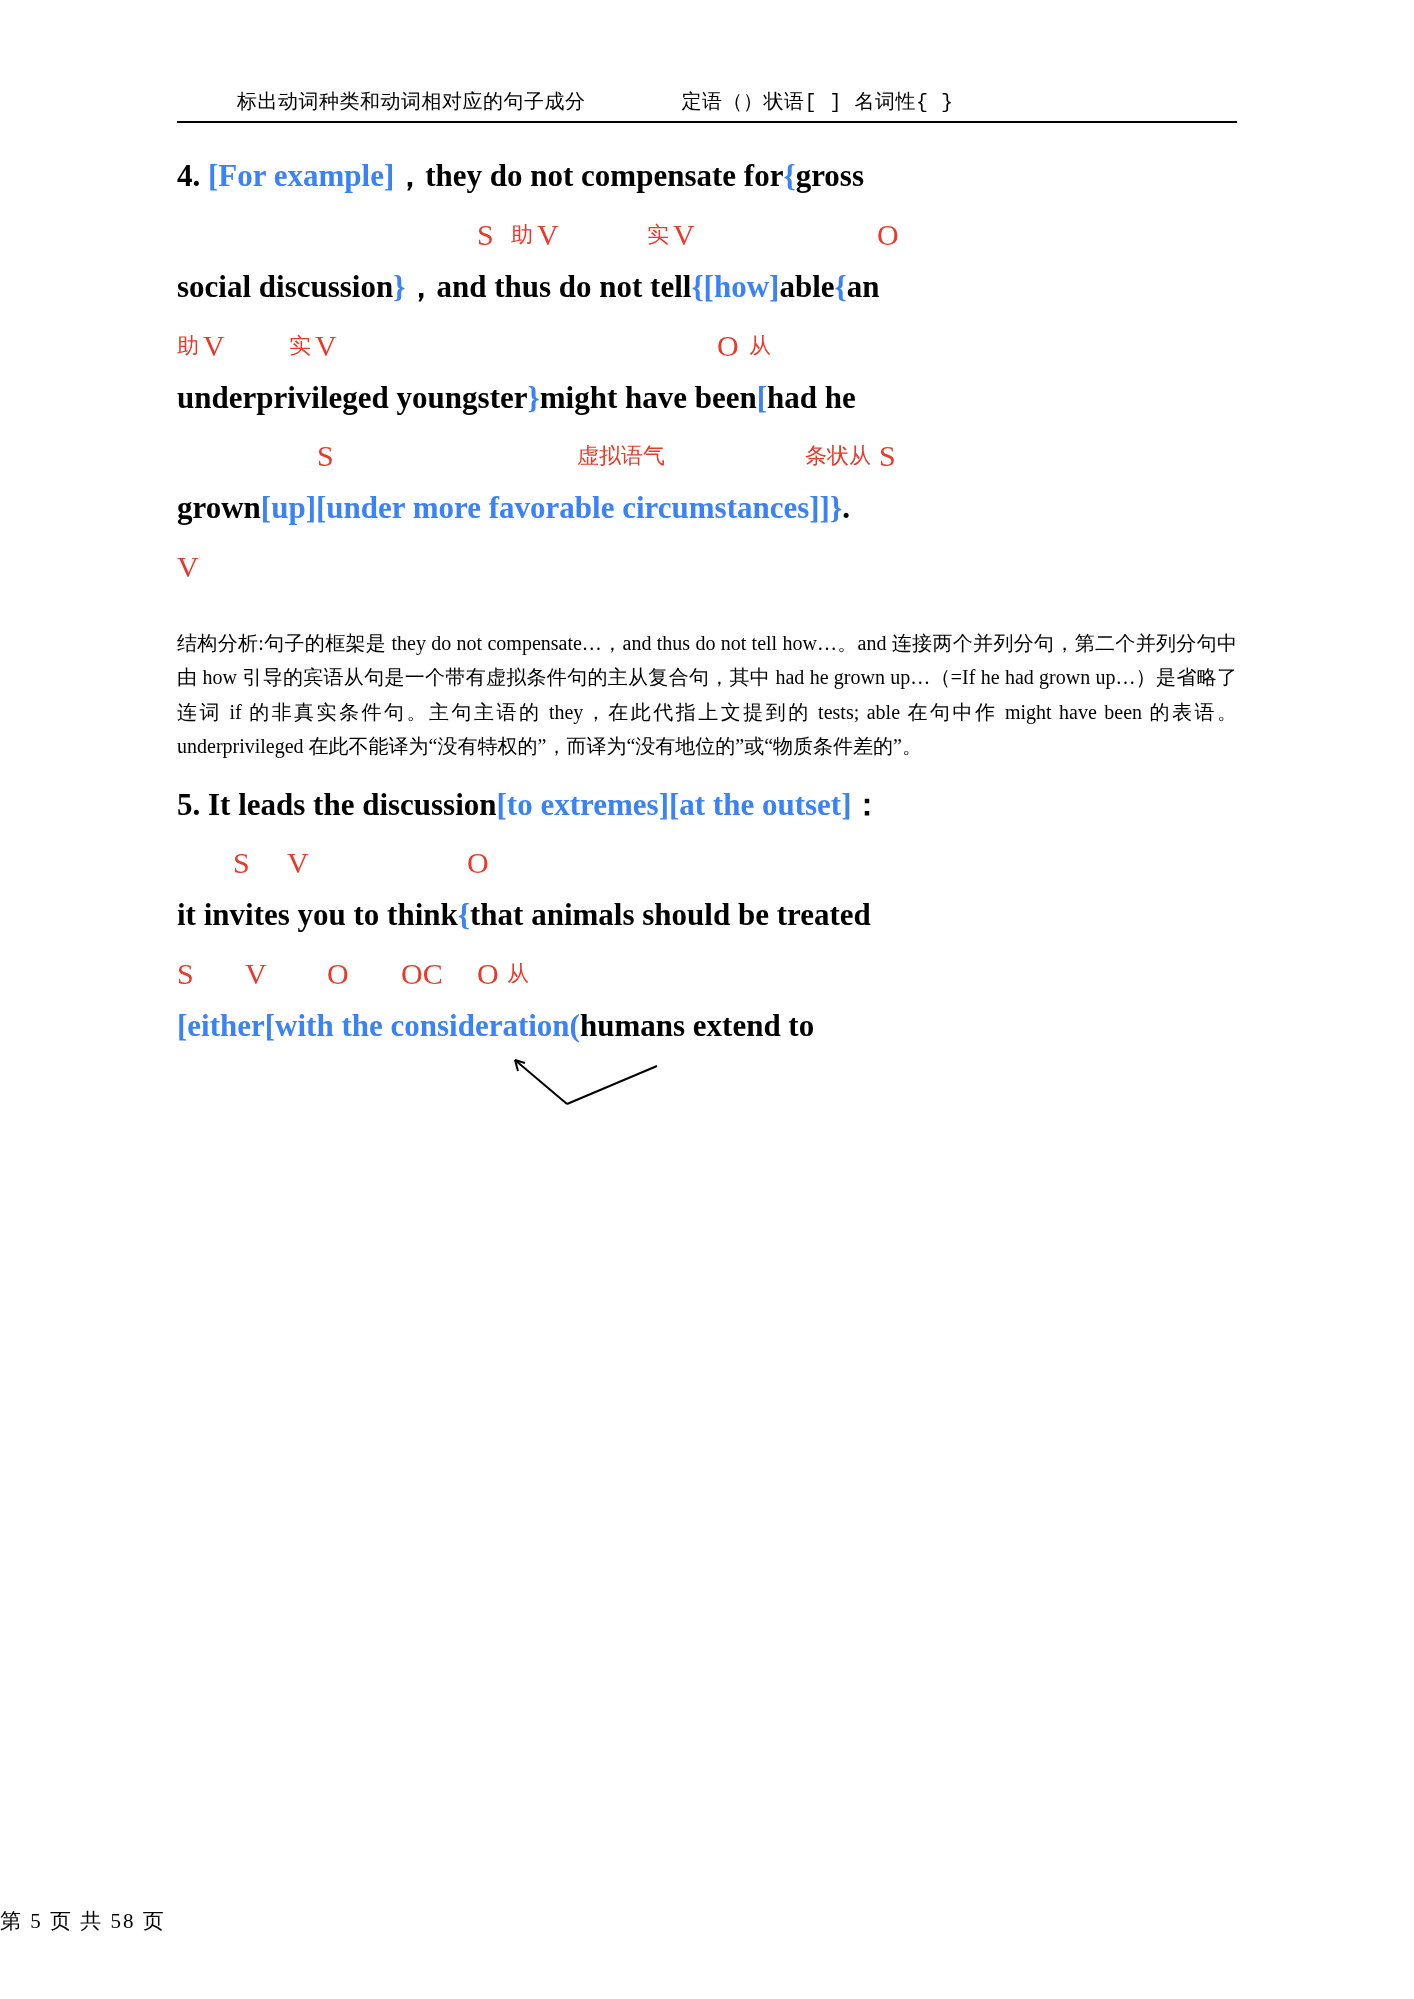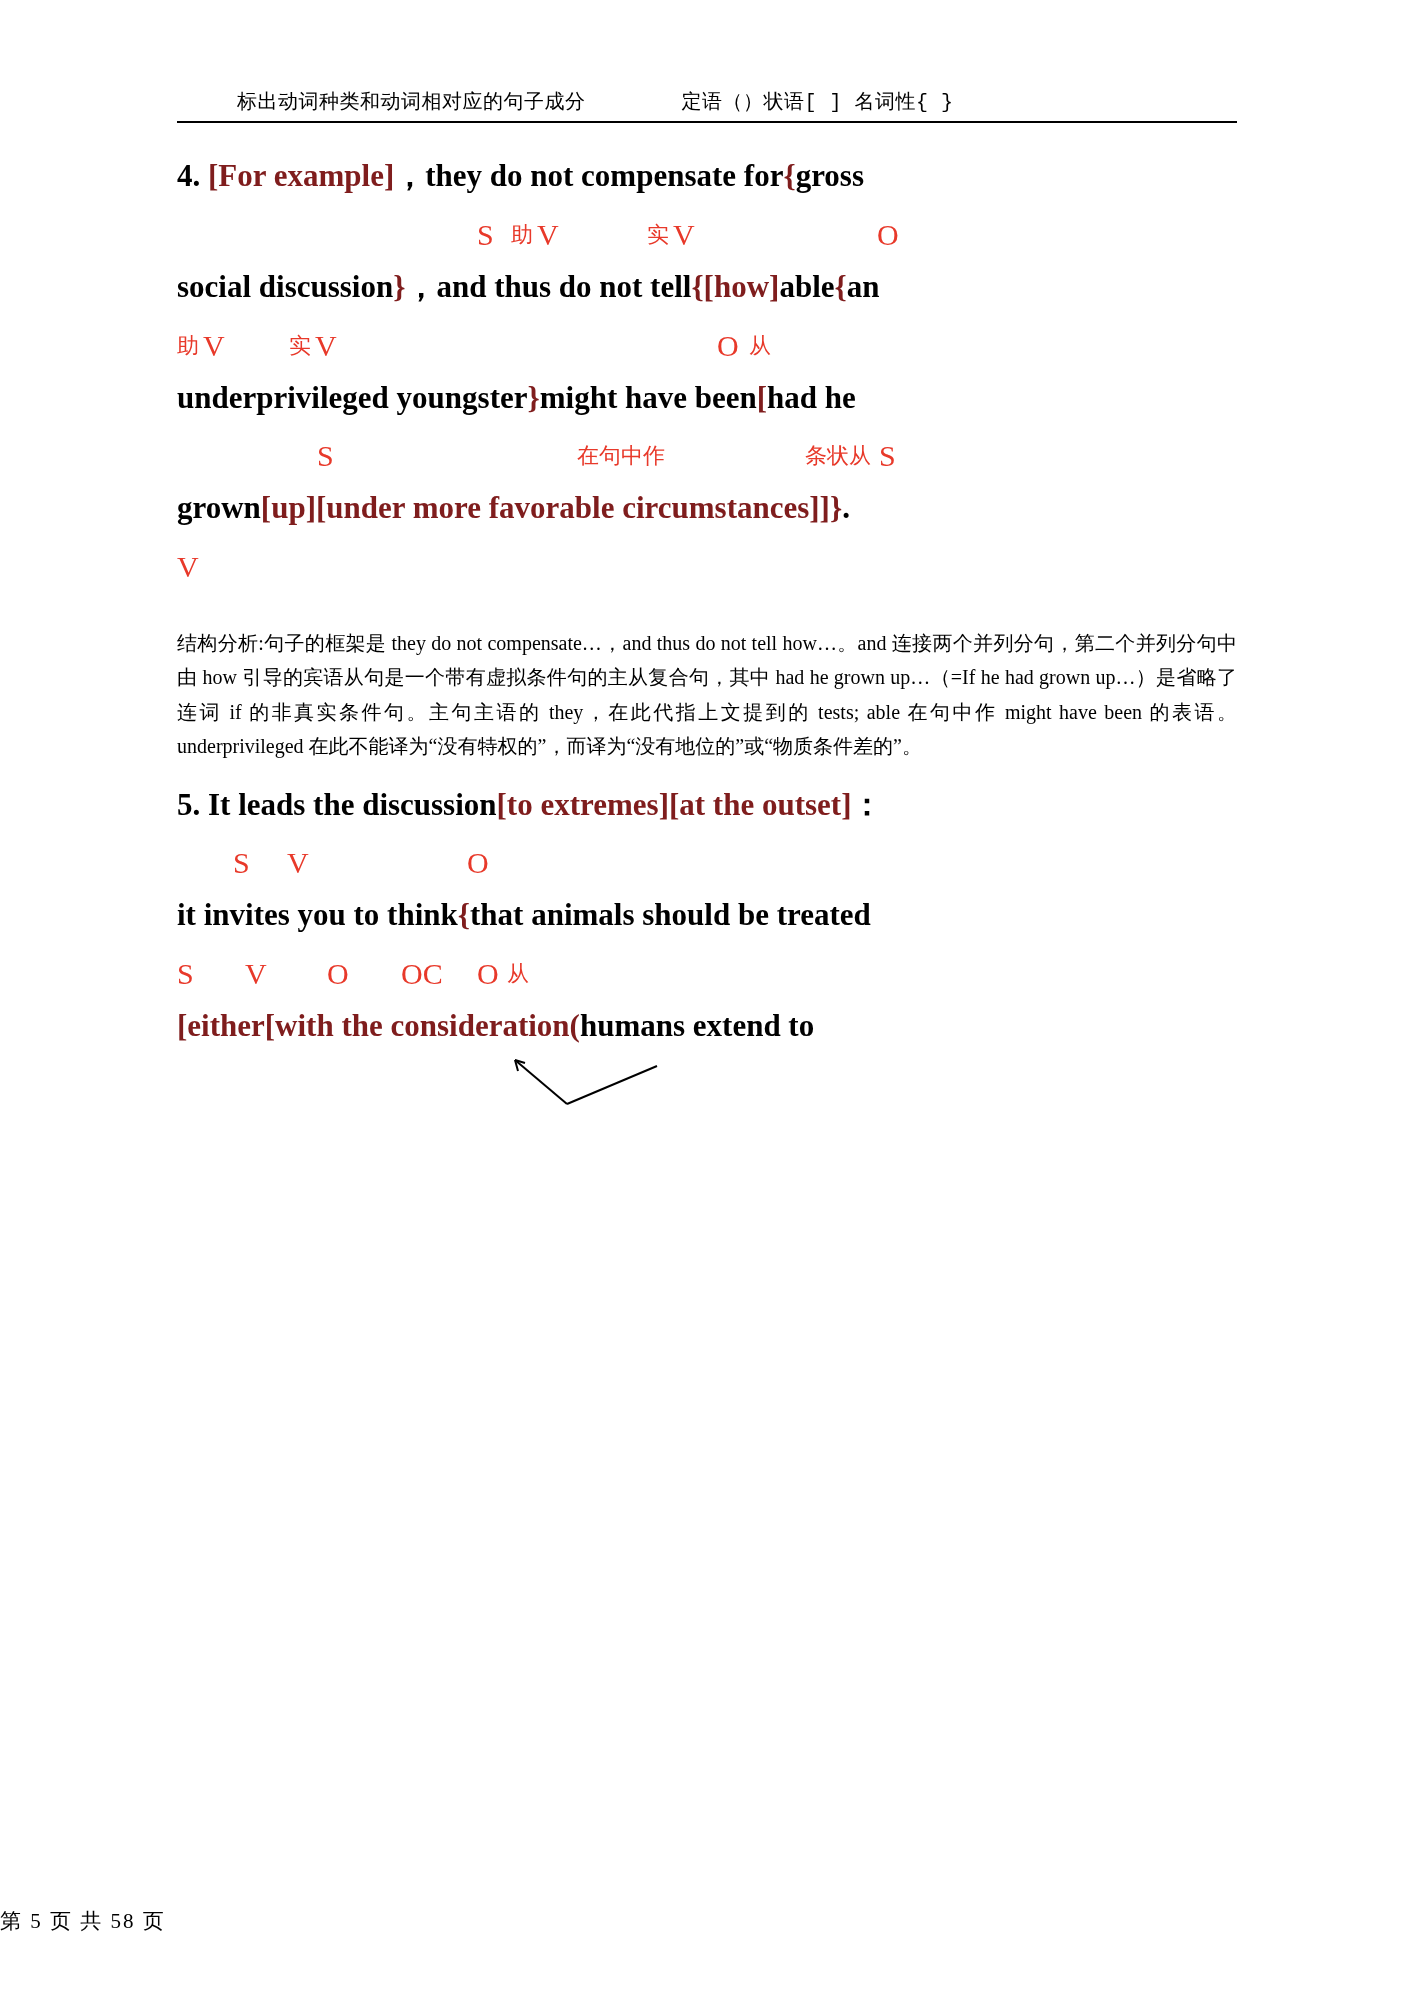--- a/index.html
+++ b/index.html
@@ -54,21 +54,21 @@
   }
 
   .sent-line {
     font-size: 31px;
     font-weight: bold;
     line-height: 1.25;
     margin: 0 0 6px 0;
     white-space: pre-wrap;
   }
   .red {
-    color: #7f1d1d;
+    color: #3b82f6;
   }
   .blk {
     color: #000;
   }
 
   
   .marker-row {
     color: #e8392a;
     font-size: 30px;
     height: 66px;
@@ -142,21 +142,21 @@
         <span style="left:26px;">V</span>
         <span class="cn" style="left:112px;">实</span>
         <span style="left:138px;">V</span>
         <span style="left:540px;">O</span>
         <span class="cn" style="left:572px;">从</span>
       </div>
 
       <p class="sent-line"><span class="blk">underprivileged youngster</span><span class="red">}</span><span class="blk">might have been</span><span class="red">[</span><span class="blk">had he</span></p>
       <div class="marker-row">
         <span style="left:140px;">S</span>
-        <span class="cn" style="left:400px;">在句中作</span>
+        <span class="cn" style="left:400px;">虚拟语气</span>
         <span class="cn" style="left:628px;">条状从</span>
         <span style="left:702px;">S</span>
       </div>
 
       <p class="sent-line"><span class="blk">grown</span><span class="red">[up][under more favorable circumstances]]}</span><span class="blk">.</span></p>
       <div class="marker-row">
         <span style="left:0px;">V</span>
       </div>
 
       <p class="analysis">结构分析:句子的框架是 they do not compensate…，and thus do not tell how…。and 连接两个并列分句，第二个并列分句中由 how 引导的宾语从句是一个带有虚拟条件句的主从复合句，其中 had he grown up…（=If he had grown up…）是省略了连词 if 的非真实条件句。主句主语的 they，在此代指上文提到的 tests; able 在句中作 might have been 的表语。underprivileged 在此不能译为“没有特权的”，而译为“没有地位的”或“物质条件差的”。</p>

